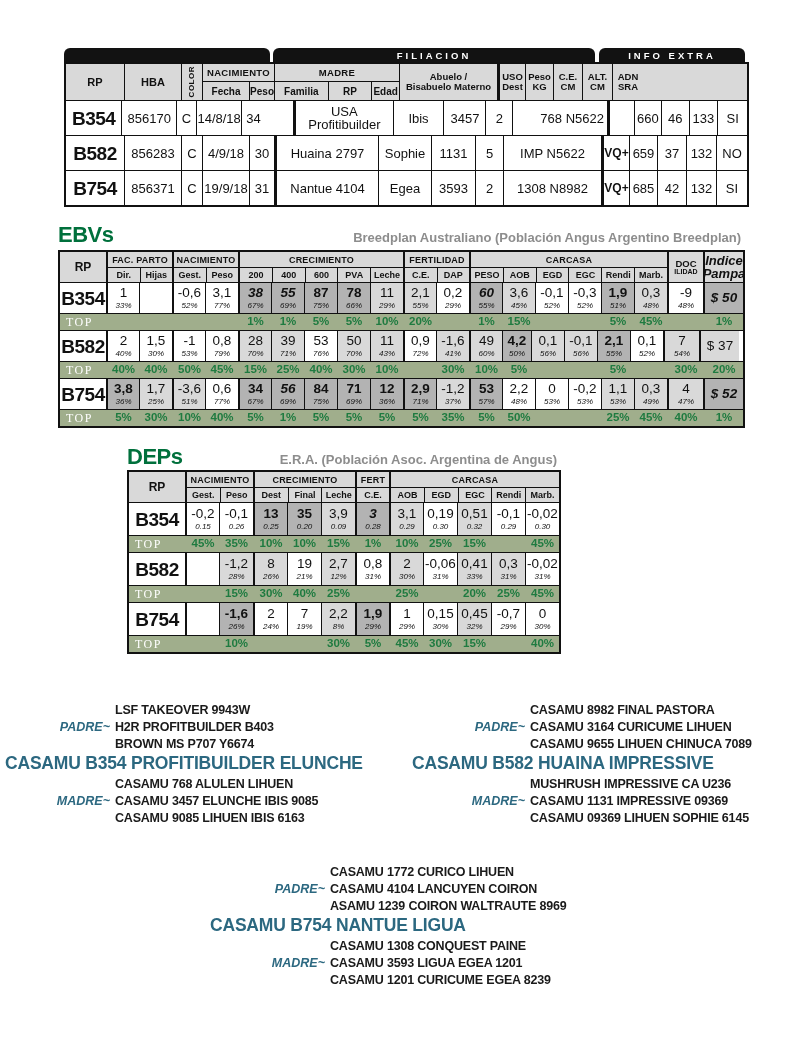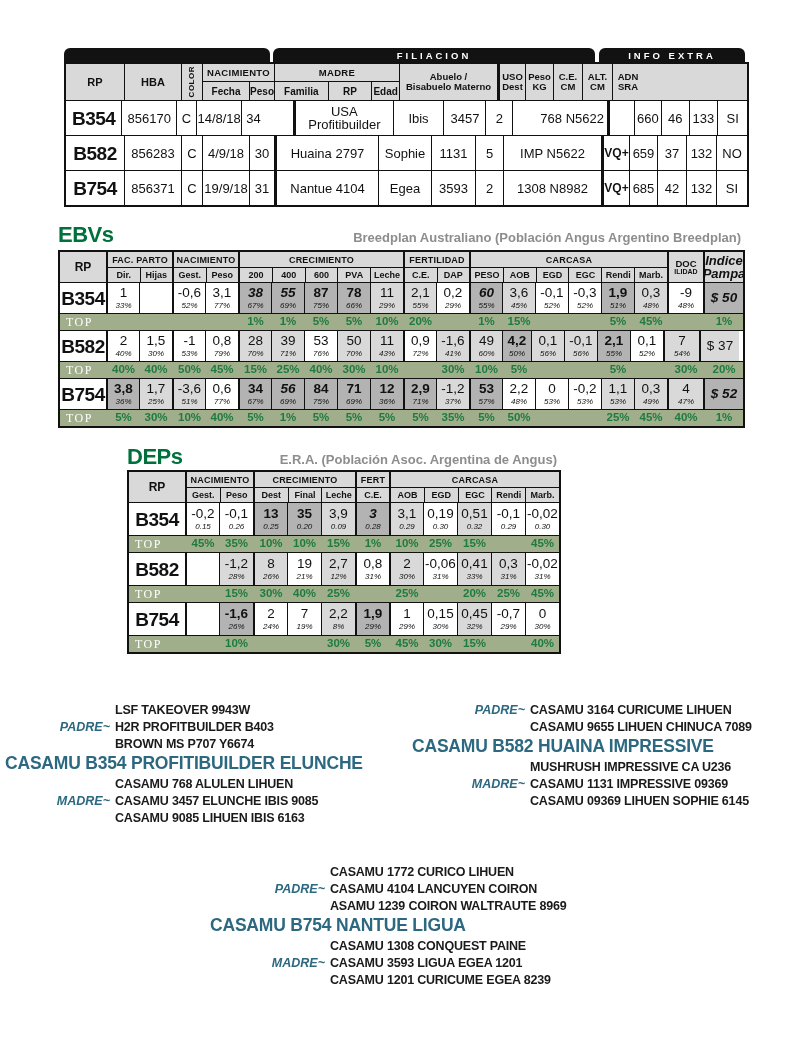--- a/index.html
+++ b/index.html
@@ -809,20 +809,24 @@
         <span class="ped-text">CASAMU 3457 ELUNCHE IBIS 9085</span>
       </div>
     <div class="ped-line">
         <span class="ped-label"></span>
         <span class="ped-text">CASAMU 9085 LIHUEN IBIS 6163</span>
       </div>
   </div>
 
   <div class="ped" style="left:412px;top:701px;width:295px;--lw:118px">
     <div class="ped-line">
+        <span class="ped-label"></span>
+        <span class="ped-text">CASAMU 8982 FINAL PASTORA</span>
+      </div>
+    <div class="ped-line">
         <span class="ped-label">PADRE~</span>
         <span class="ped-text">CASAMU 3164 CURICUME LIHUEN</span>
       </div>
     <div class="ped-line">
         <span class="ped-label"></span>
         <span class="ped-text">CASAMU 9655 LIHUEN CHINUCA 7089</span>
       </div>
     <div class="ped-title">CASAMU B582 HUAINA IMPRESSIVE</div>
     <div class="ped-line">
         <span class="ped-label"></span>

